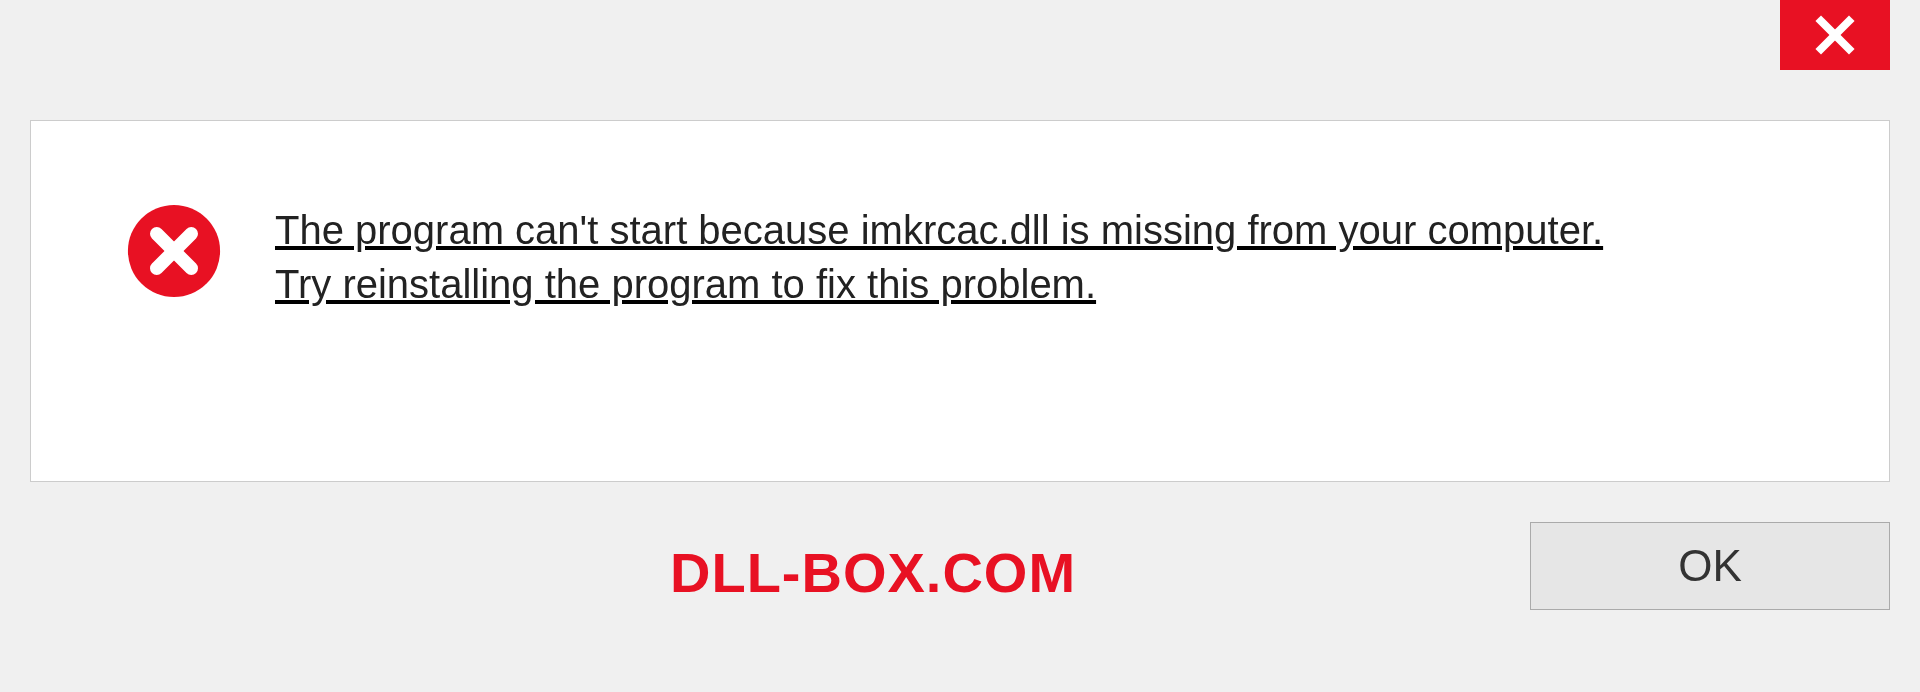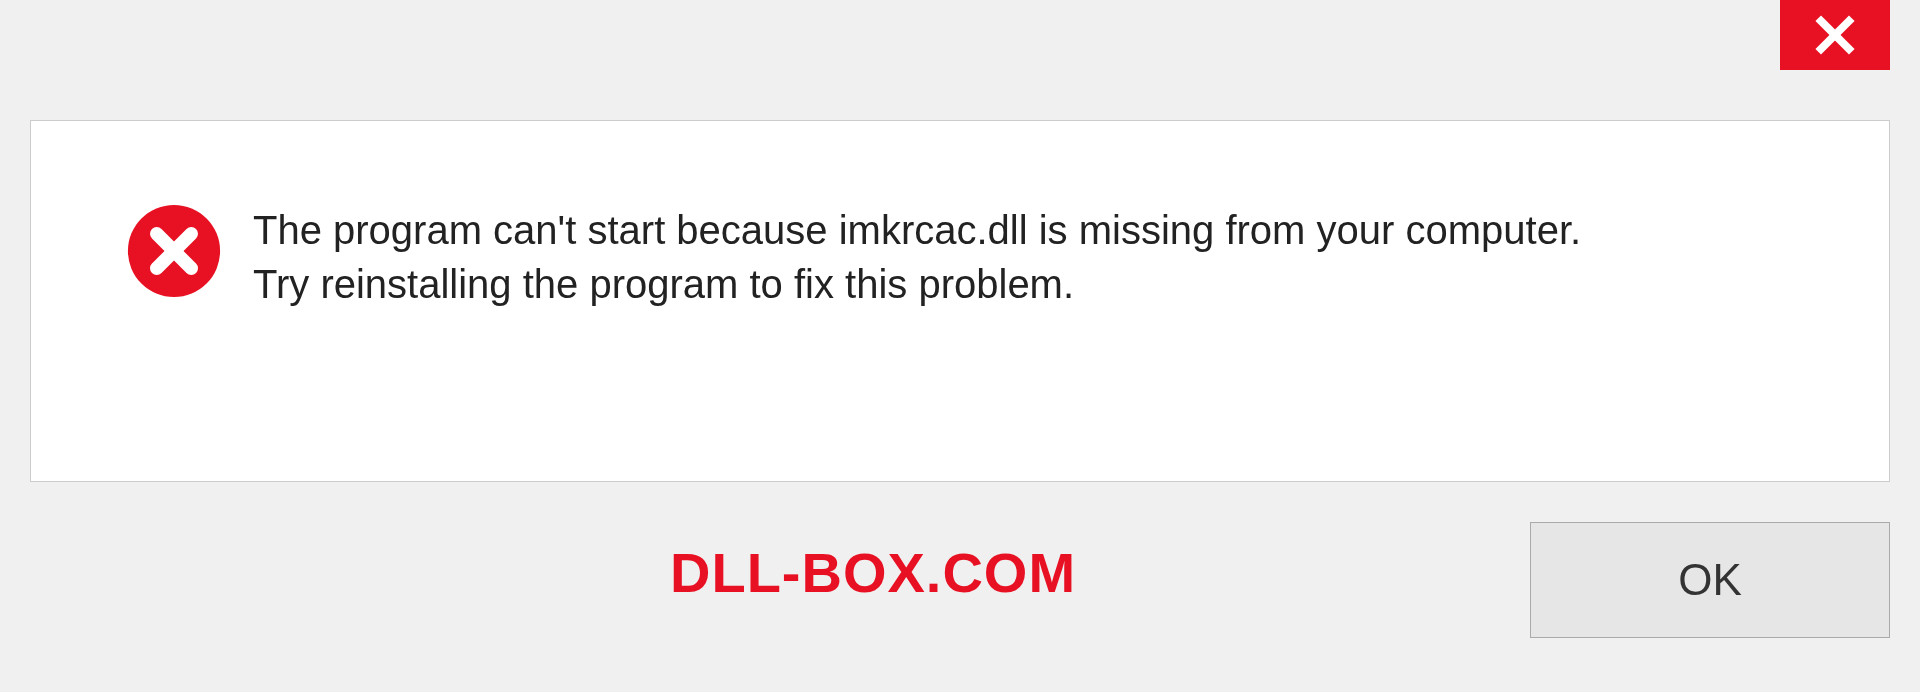--- a/index.html
+++ b/index.html
@@ -55,22 +55,23 @@
       padding-top: 80px;
       padding-left: 95px;
     }
     .error-icon {
       flex-shrink: 0;
       width: 96px;
       height: 96px;
       margin-top: 2px;
     }
     .message-block {
-      margin-left: 31px;
+      margin-left: 53px;
       padding-top: 2px;
+      text-decoration: underline;
     }
     .message-line {
       font-size: 40px;
       color: #222;
       line-height: 1.35;
       font-weight: 400;
     }
     .footer {
       margin: 30px 30px 0 30px;
       position: relative;
@@ -84,21 +85,21 @@
       font-weight: 700;
       color: #e81123;
       letter-spacing: 1px;
       font-family: Arial, sans-serif;
     }
     .ok-btn {
       position: absolute;
       right: 0;
       top: 10px;
       width: 360px;
-      height: 116px;
+      height: 88px;
       background: #e6e6e6;
       border: 1px solid #aaa;
       display: flex;
       align-items: center;
       justify-content: center;
       font-size: 44px;
       color: #333;
       cursor: pointer;
       font-family: "Segoe UI", Tahoma, Arial, sans-serif;
     }

